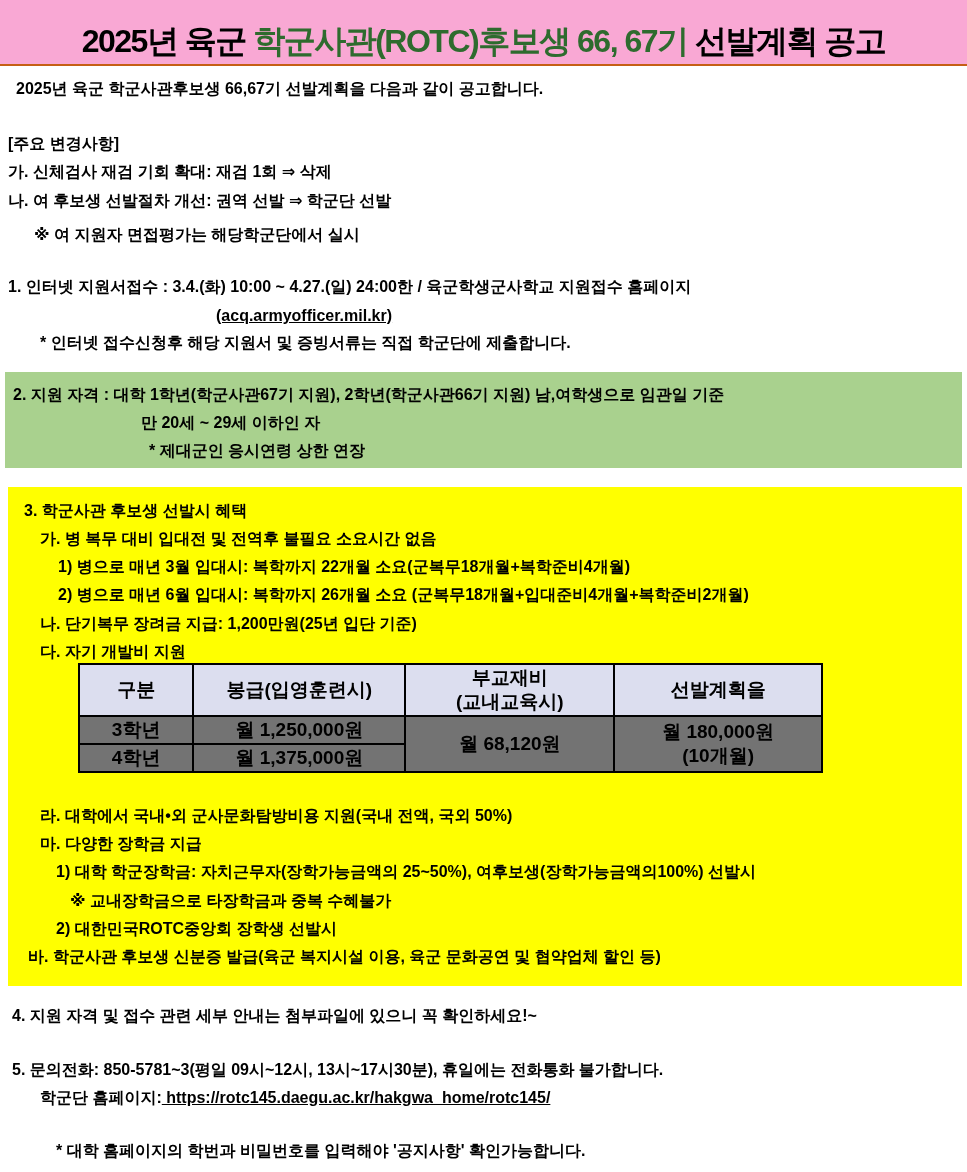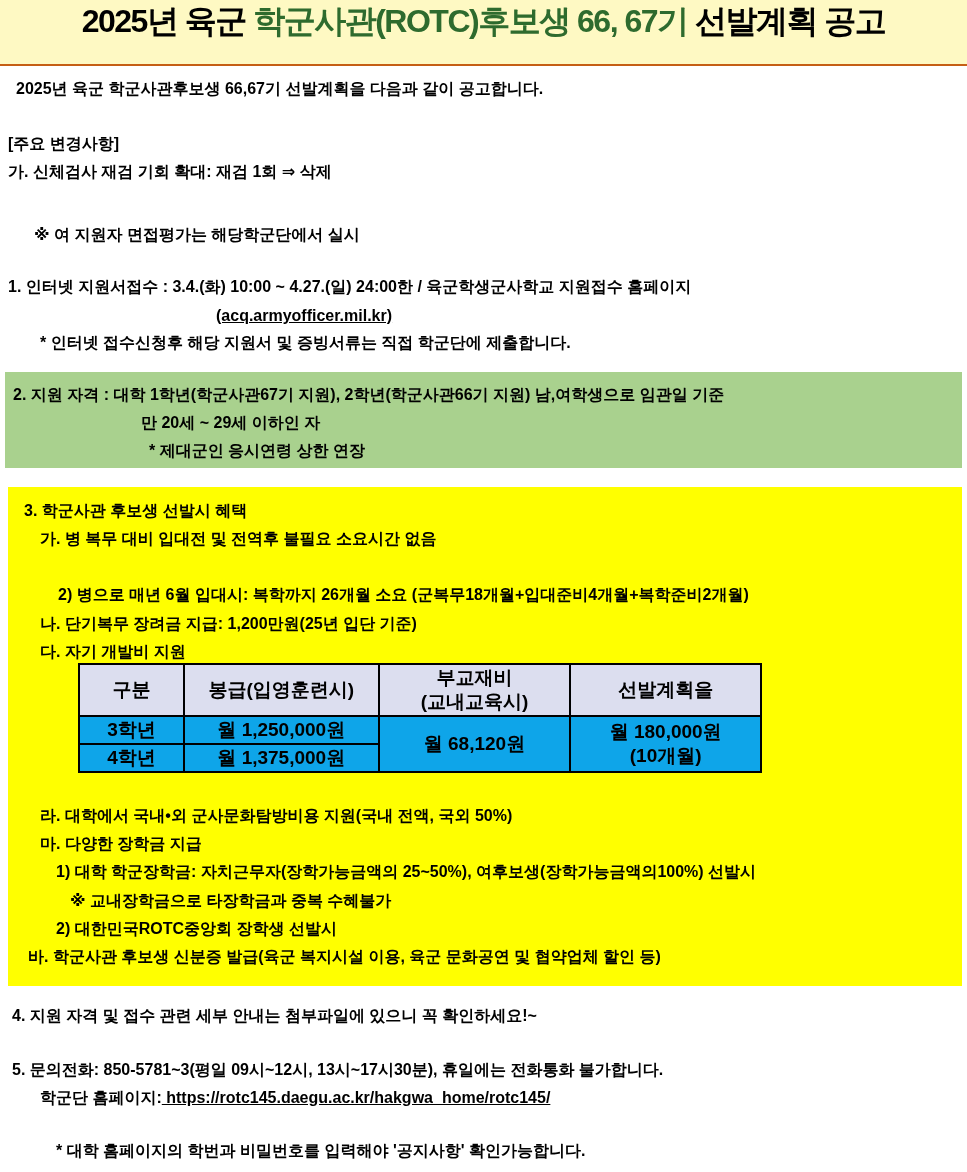--- a/index.html
+++ b/index.html
@@ -3,36 +3,36 @@
 <meta charset="utf-8">
 <style>
   html,body { margin:0; padding:0; background:#fff; }
   .page {
     position:relative; width:967px; height:1172px; background:#ffffff;
     font-family:"Liberation Sans","DejaVu Sans",sans-serif;
     font-weight:700; color:#000; overflow:hidden;
   }
   .banner {
     position:absolute; left:0; top:0; width:967px; height:66px;
-    background:#fef9c3; border-bottom:2px solid #c55f15;
-    display:flex; align-items:flex-start; justify-content:center;
+    background:#f9a8d4; border-bottom:2px solid #c55f15;
+    display:flex; align-items:flex-end; justify-content:center;
     box-sizing:border-box;
   }
   .banner-title { font-size:32px; letter-spacing:-1.5px; white-space:nowrap; }
   .green-text { color:#2E6B2E; }
   .box { position:absolute; }
   .box-green { left:5px; top:372px; width:957px; height:96px; background:#A9D18E; }
   .box-yellow { left:8px; top:487px; width:954px; height:499px; background:#FFFF00; }
   .line {
     position:absolute; font-size:16px; line-height:22px; white-space:nowrap;
   }
   .ul { text-decoration:underline; }
   table.pay-table {
-    position:absolute; left:78px; top:663px; width:684px;
-    border-collapse:collapse; table-layout:fixed; background:#0ea5e9;
+    position:absolute; left:78px; top:663px; width:745px;
+    border-collapse:collapse; table-layout:fixed; background:#737373;
   }
   table.pay-table th, table.pay-table td {
     border:2px solid #000; font-size:19px; font-weight:700;
     text-align:center; vertical-align:middle; white-space:pre-line;
     padding:0 4px; color:#000;
   }
   table.pay-table th { background:#DCDEEF; height:50px; line-height:24px; }
   table.pay-table td { height:26px; line-height:24px; }
   .c1 { width:104px; } .c2 { width:193px; } .c3 { width:190px; } .c4 { width:189px; }
 </style>
@@ -45,32 +45,34 @@
     <div class="banner-title"><span>2025년 육군 </span><span class="green-text">학군사관(ROTC)후보생 66, 67기</span><span> 선발계획 공고</span></div>
   </div>
 
   <div class="box box-green"></div>
   <div class="box box-yellow"></div>
 
   <div class="line" style="left:16px; top:78px;">2025년 육군 학군사관후보생 66,67기 선발계획을 다음과 같이 공고합니다.</div>
 
   <div class="line" style="left:8px;  top:133px;">[주요 변경사항]</div>
   <div class="line" style="left:8px;  top:161px;">가. 신체검사 재검 기회 확대: 재검 1회 ⇒ 삭제</div>
+  <div class="line" style="left:8px;  top:190px;">나. 여 후보생 선발절차 개선: 권역 선발 ⇒ 학군단 선발</div>
   <div class="line" style="left:34px; top:224px;">※ 여 지원자 면접평가는 해당학군단에서 실시</div>
 
   <div class="line" style="left:8px;   top:276px;">1. 인터넷 지원서접수 : 3.4.(화) 10:00 ~ 4.27.(일) 24:00한 / 육군학생군사학교 지원접수 홈페이지</div>
   <div class="line" style="left:40px;  top:332px;">* 인터넷 접수신청후 해당 지원서 및 증빙서류는 직접 학군단에 제출합니다.</div>
   <div class="line ul" style="left:216px; top:305px;">(acq.armyofficer.mil.kr)</div>
 
   <div class="line" style="left:13px;  top:384px;">2. 지원 자격 : 대학 1학년(학군사관67기 지원), 2학년(학군사관66기 지원) 남,여학생으로 임관일 기준</div>
   <div class="line" style="left:141px; top:412px;">만 20세 ~ 29세 이하인 자</div>
   <div class="line" style="left:149px; top:440px;">* 제대군인 응시연령 상한 연장</div>
 
   <div class="line" style="left:24px; top:500px;">3. 학군사관 후보생 선발시 혜택</div>
   <div class="line" style="left:40px; top:528px;">가. 병 복무 대비 입대전 및 전역후 불필요 소요시간 없음</div>
+  <div class="line" style="left:58px; top:556px;">1) 병으로 매년 3월 입대시: 복학까지 22개월 소요(군복무18개월+복학준비4개월)</div>
   <div class="line" style="left:58px; top:584px;">2) 병으로 매년 6월 입대시: 복학까지 26개월 소요 (군복무18개월+입대준비4개월+복학준비2개월)</div>
   <div class="line" style="left:40px; top:613px;">나. 단기복무 장려금 지급: 1,200만원(25년 입단 기준)</div>
   <div class="line" style="left:40px; top:641px;">다. 자기 개발비 지원</div>
 
   <table class="pay-table">
     <colgroup>
         <col class="c1">
         <col class="c2">
         <col class="c3">
         <col class="c4">

